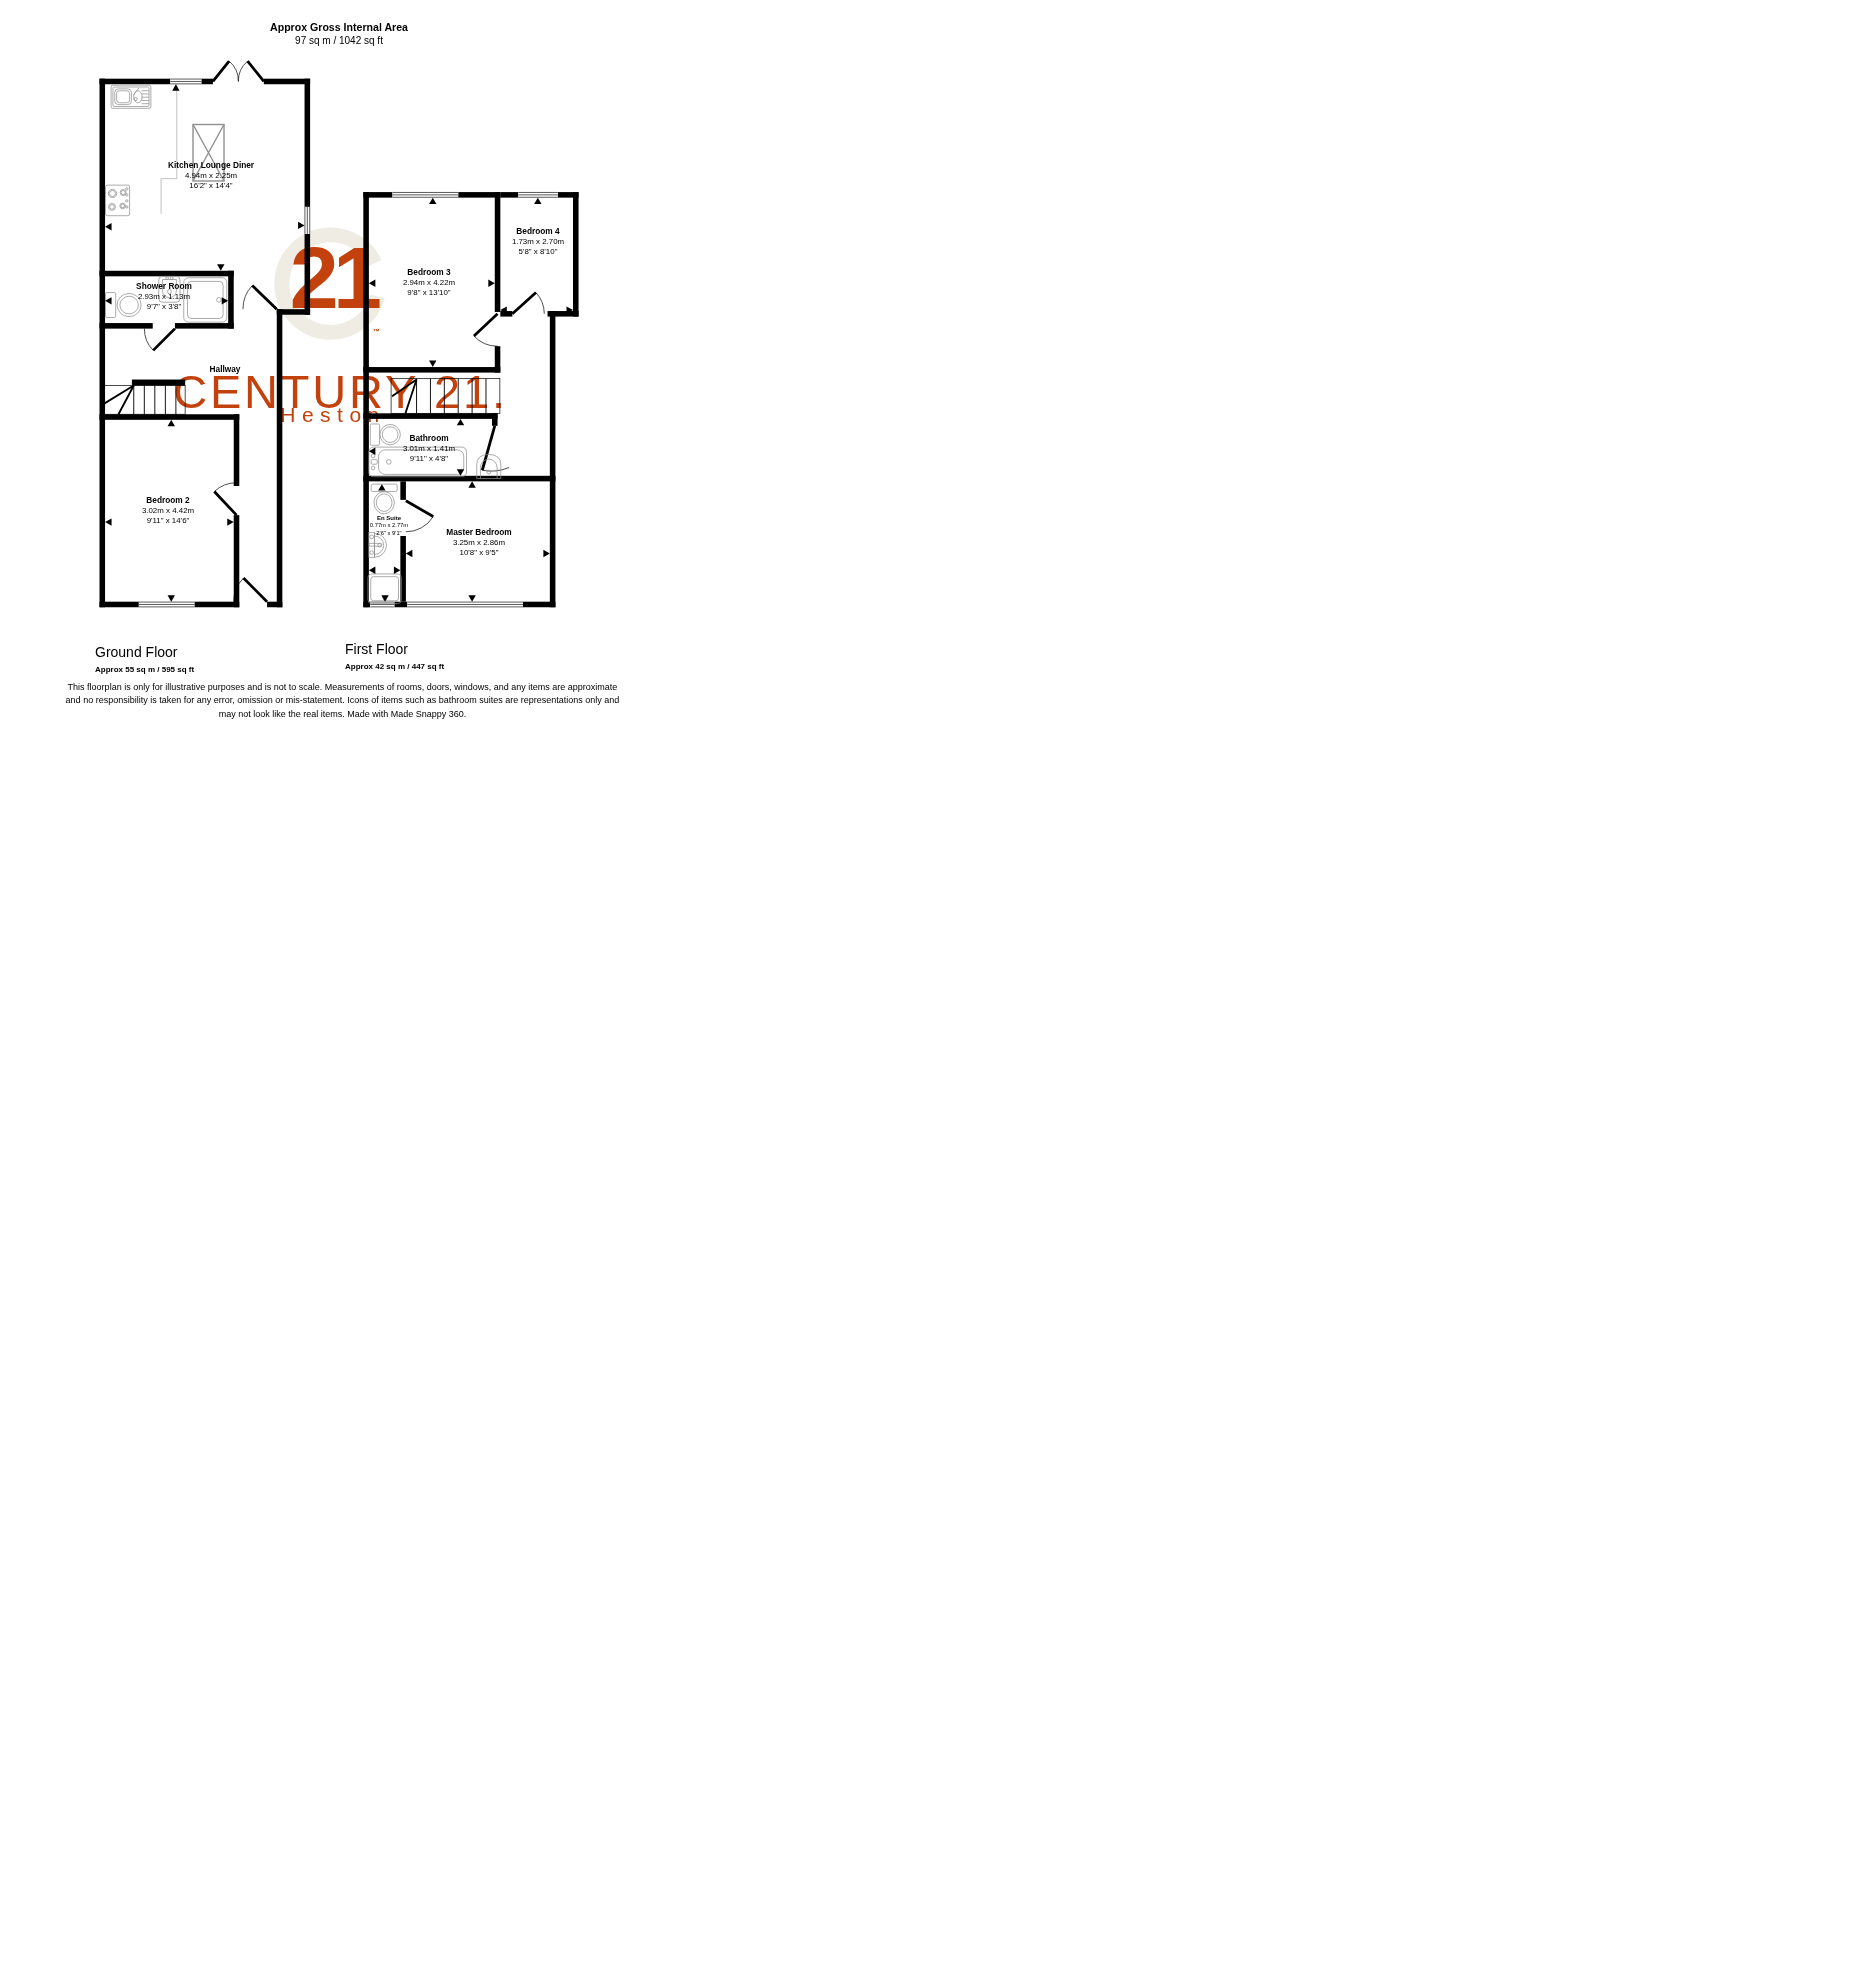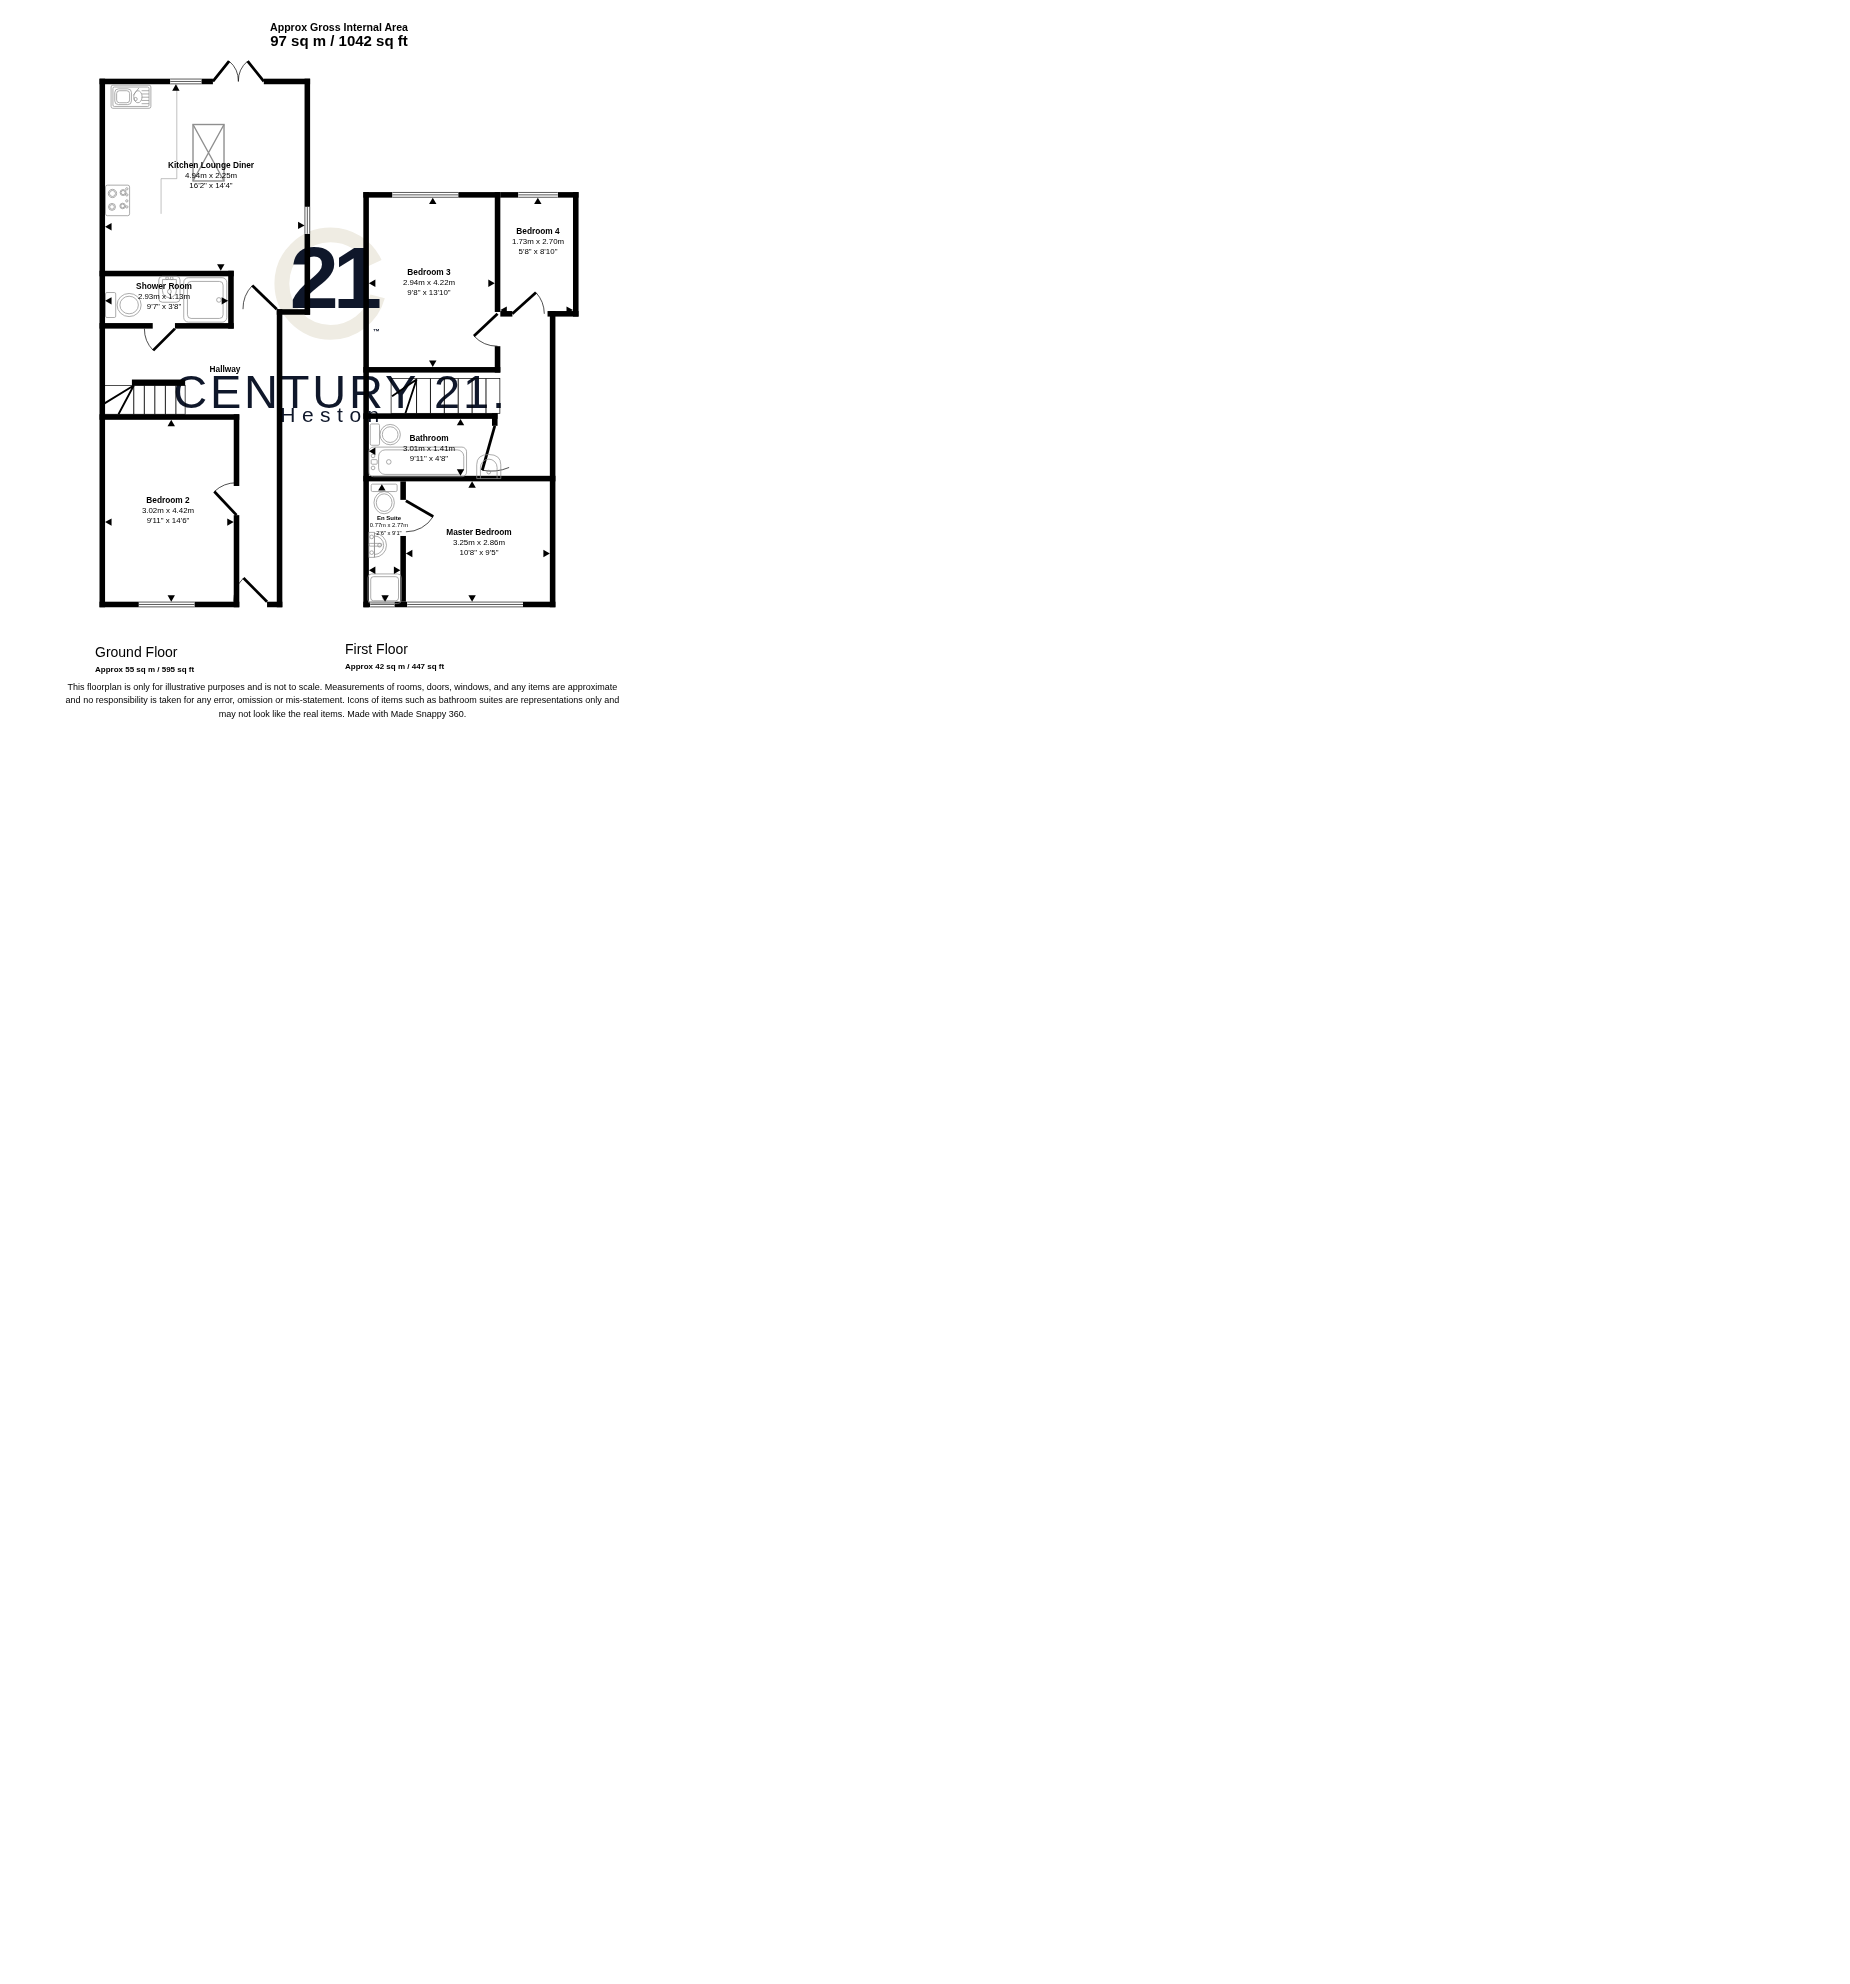--- a/index.html
+++ b/index.html
@@ -2,37 +2,37 @@
 <html style="font-size:7.4px"><head>
 <meta charset="utf-8">
 <style>
   html,body{margin:0;padding:0;background:#fff;}
   body{font-family:"Liberation Sans", sans-serif;color:#000;}
   #canvas{position:relative;width:685px;height:735px;background:#fff;overflow:hidden;}
 
   
   .titleblock{position:absolute;left:200px;top:20.4px;width:278px;text-align:center;z-index:3;}
   .titleblock .t1{font-size:10.6px;font-weight:bold;line-height:14px;}
-  .titleblock .t2{font-size:15px;font-weight:bold;line-height:14px;}
+  .titleblock .t2{font-size:10px;font-weight:normal;line-height:14px;}
 
   .room-label{position:absolute;transform:translateX(-50%);text-align:center;z-index:3;white-space:nowrap;}
   .rname{font-weight:bold;font-size:8.3px;line-height:10.6px;}
   .rdim{font-size:7.9px;line-height:10.6px;}
   .room-label.small .rname{font-size:6px;line-height:7.4px;}
   .room-label.small .rdim{font-size:5.8px;line-height:7.4px;}
 
   .floor-label{position:absolute;z-index:3;}
   .floor-label .fname{font-size:14px;font-weight:normal;line-height:16.7px;}
   .floor-label .farea{font-size:8px;font-weight:bold;line-height:11px;margin-top:3.7px;}
 
   .disclaimer{position:absolute;left:0;top:681px;width:685px;text-align:center;z-index:3;
               font-size:9px;line-height:13.4px;}
 
   
-  .wm{position:absolute;z-index:1;color:#0f172a;}
+  .wm{position:absolute;z-index:1;color:#c2410c;}
   .wm-ring{left:267px;top:220px;}
   .wm-num{left:273px;top:234px;width:120px;text-align:center;font-size:88px;font-weight:bold;
           letter-spacing:-5.6px;line-height:1;}
   .wm-tm{left:373px;top:328px;font-size:7px;font-weight:bold;}
   .wm-brand{left:167px;top:368px;width:347px;text-align:center;font-size:47px;font-weight:500;
             letter-spacing:2.8px;line-height:1;}
   .wm-loc{left:171px;top:404px;width:324px;text-align:center;font-size:21px;font-weight:400;
           letter-spacing:6.5px;line-height:1;}
 
   svg.plan{position:absolute;left:0;top:0;z-index:2;}

